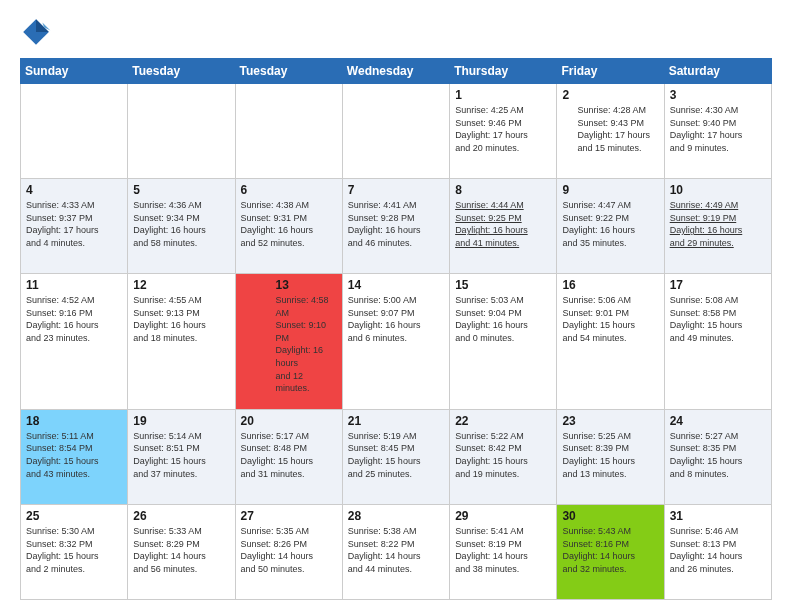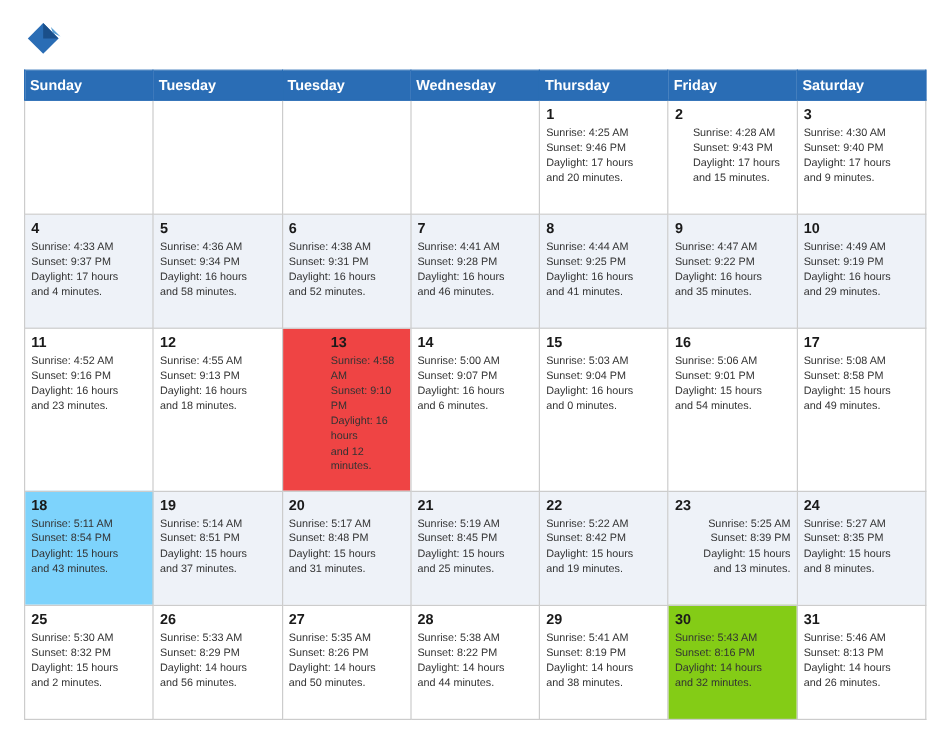--- a/index.html
+++ b/index.html
@@ -187,35 +187,35 @@
           </td>
           <td style="background: rgb(238, 242, 248);">
             <span class="day-num">7</span>
             <div class="day-info" style="white-space: pre-line;">Sunrise: 4:41 AM
 Sunset: 9:28 PM
 Daylight: 16 hours
 and 46 minutes.</div>
           </td>
           <td style="background: rgb(238, 242, 248);">
             <span class="day-num">8</span>
-            <div class="day-info" style="white-space: pre-line;">Sunrise: 4:44 AM
+            <div class="day-info" style="white-space: pre-line; text-decoration: underline;">Sunrise: 4:44 AM
 Sunset: 9:25 PM
 Daylight: 16 hours
 and 41 minutes.</div>
           </td>
           <td style="background: rgb(238, 242, 248);">
             <span class="day-num">9</span>
             <div class="day-info" style="white-space: pre-line;">Sunrise: 4:47 AM
 Sunset: 9:22 PM
 Daylight: 16 hours
 and 35 minutes.</div>
           </td>
           <td style="background: rgb(238, 242, 248);">
             <span class="day-num">10</span>
-            <div class="day-info" style="white-space: pre-line;">Sunrise: 4:49 AM
+            <div class="day-info" style="white-space: pre-line; text-decoration: underline;">Sunrise: 4:49 AM
 Sunset: 9:19 PM
 Daylight: 16 hours
 and 29 minutes.</div>
           </td>
         </tr>
         <tr>
           <td style="background: rgb(255, 255, 255);">
             <span class="day-num">11</span>
             <div class="day-info" style="white-space: pre-line;">Sunrise: 4:52 AM
 Sunset: 9:16 PM
@@ -296,21 +296,21 @@
           </td>
           <td style="background: rgb(238, 242, 248);">
             <span class="day-num">22</span>
             <div class="day-info" style="white-space: pre-line;">Sunrise: 5:22 AM
 Sunset: 8:42 PM
 Daylight: 15 hours
 and 19 minutes.</div>
           </td>
           <td style="background: rgb(238, 242, 248);">
             <span class="day-num">23</span>
-            <div class="day-info" style="white-space: pre-line; text-align: right;">Sunrise: 5:25 AM
+            <div class="day-info" style="white-space: pre-line;">Sunrise: 5:25 AM
 Sunset: 8:39 PM
 Daylight: 15 hours
 and 13 minutes.</div>
           </td>
           <td style="background: rgb(238, 242, 248);">
             <span class="day-num">24</span>
             <div class="day-info" style="white-space: pre-line;">Sunrise: 5:27 AM
 Sunset: 8:35 PM
 Daylight: 15 hours
 and 8 minutes.</div>

